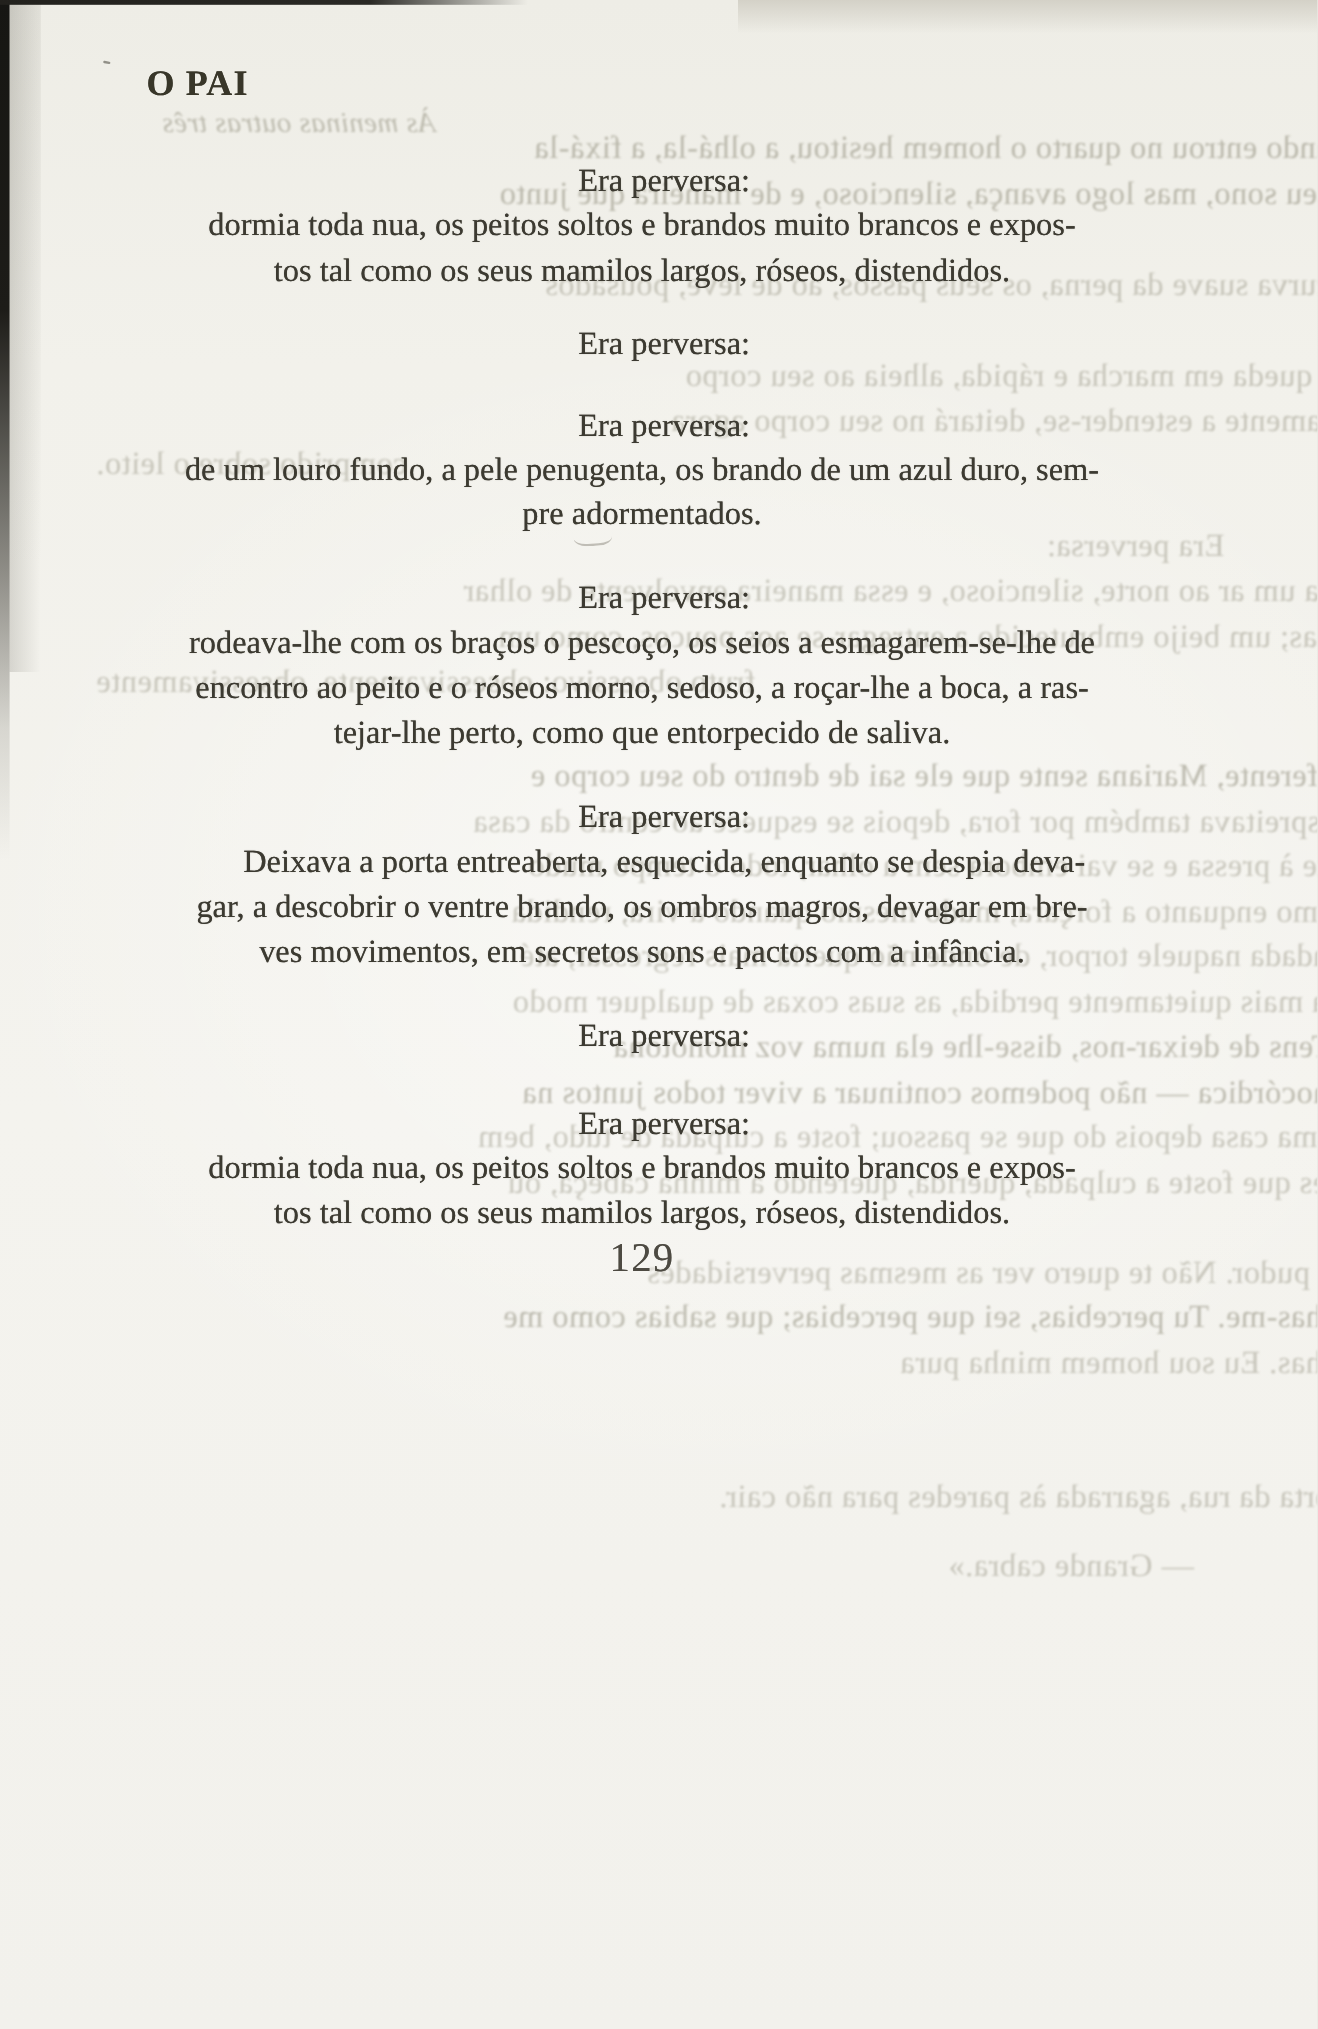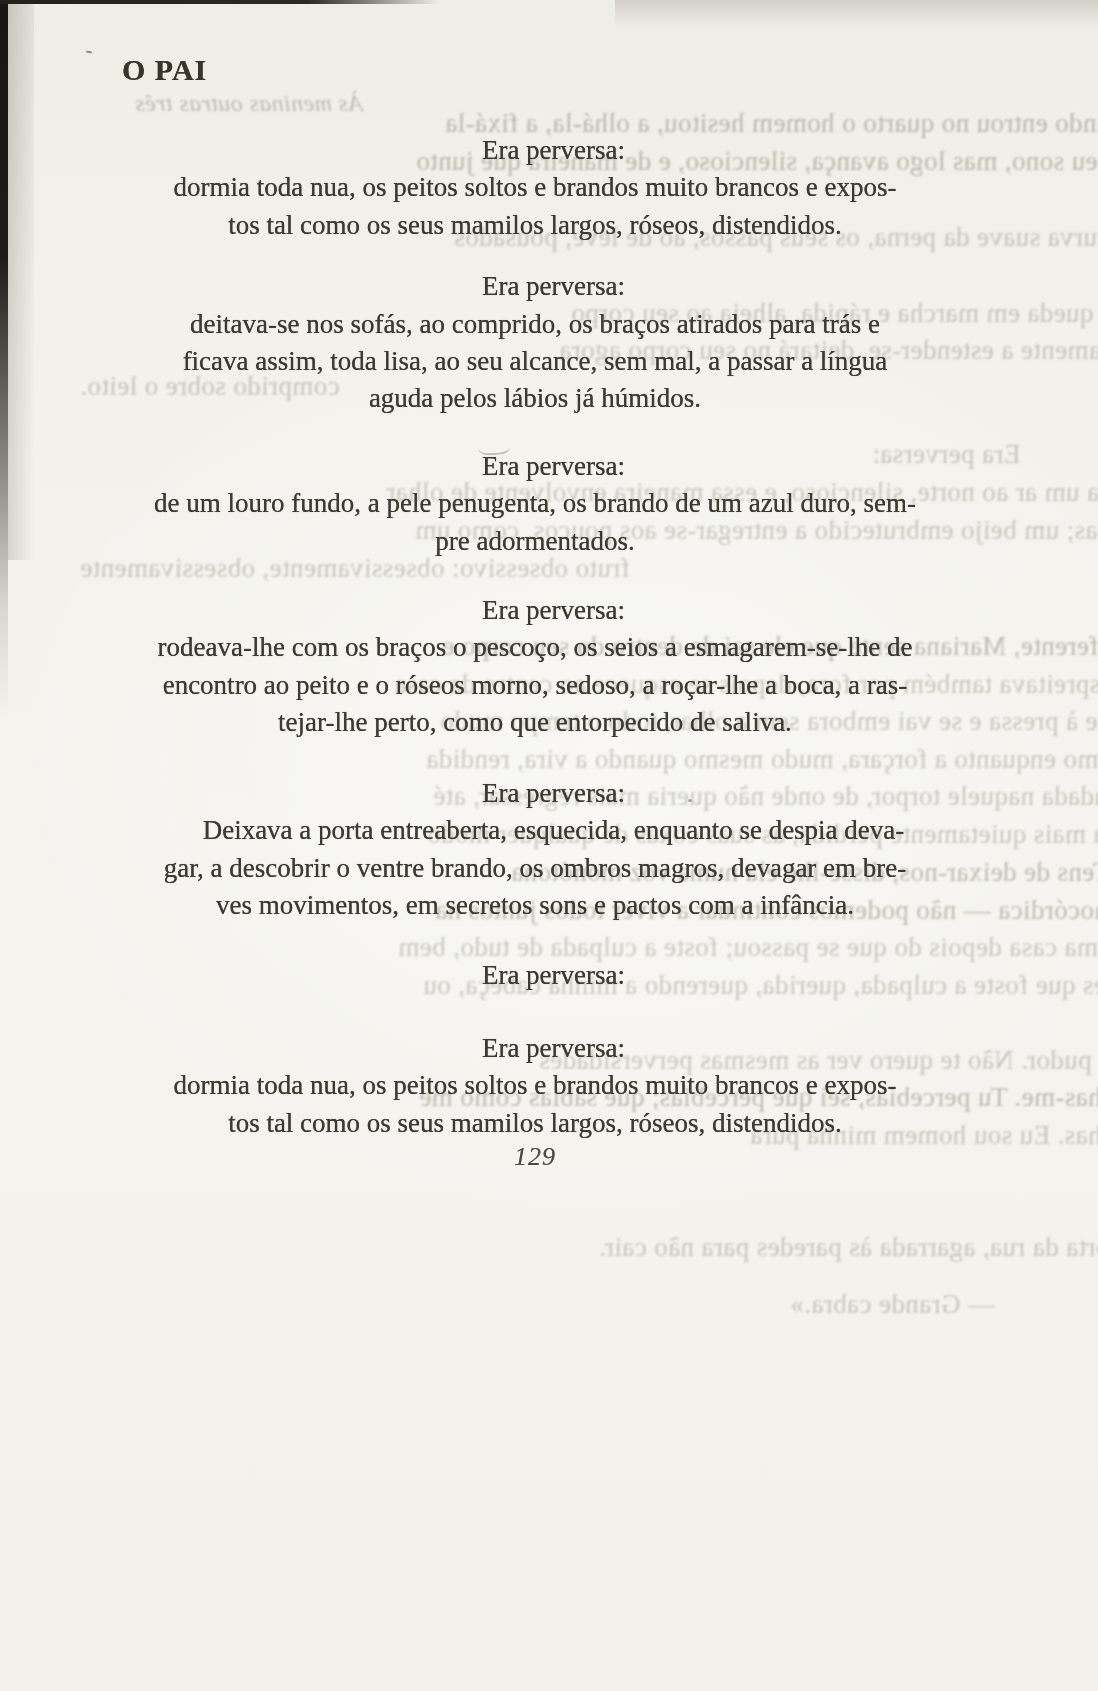--- a/index.html
+++ b/index.html
@@ -21,22 +21,22 @@
     letter-spacing:1px; color:#383629;
     text-shadow:0 0 .5px rgba(56,54,41,.85);
   }
   .para { font-size:27px; line-height:37.4px; }
   .para .hdr { padding-left:37px; }
   .para p {
     text-shadow:0 0 .5px rgba(60,58,49,.8), 0 0 1.3px rgba(60,58,49,.22);
   }
   .bodytxt.indent { text-indent:37px; }
   .pagenum {
-    margin-top:182px; text-align:center; font-size:26px; letter-spacing:1px;
-    color:#4d4a42; text-shadow:0 0 .5px rgba(77,74,66,.7);font-style:italic;
+    margin-top:182px; text-align:center; font-size:34px; letter-spacing:1px;
+    color:#4d4a42; text-shadow:0 0 .5px rgba(77,74,66,.7);
   }
   
   .bleedlayer { position:absolute; inset:0; z-index:1; }
   .bleed {
     position:absolute; white-space:nowrap;
     font-size:27px; line-height:34px; letter-spacing:.4px;
     color:#85826f; opacity:.40; filter:blur(1.1px);
     transform:scaleX(-1);
   }
   .bleed.it { font-style:italic; font-size:24px; opacity:.48; }
@@ -113,23 +113,20 @@
 
     <section class="para" style="margin-top:42px">
       <p class="hdr">Era perversa:</p>
       <p class="bodytxt">dormia toda nua, os peitos soltos e brandos muito brancos e expos-
 tos tal como os seus mamilos largos, róseos, distendidos.</p>
     </section>
 
 
     <section class="para" style="margin-top:24px">
       <p class="hdr">Era perversa:</p>
-      <p class="bodytxt">deitava-se nos sofás, ao comprido, os braços atirados para trás e
-ficava assim, toda lisa, ao seu alcance, sem mal, a passar a língua
-aguda pelos lábios já húmidos.</p>
     </section>
 
     <section class="para" style="margin-top:30px">
       <p class="hdr">Era perversa:</p>
       <p class="bodytxt">de um louro fundo, a pele penugenta, os brando de um azul duro, sem-
 pre adormentados.</p>
     </section>
 
     <section class="para" style="margin-top:32px">
       <p class="hdr">Era perversa:</p>

